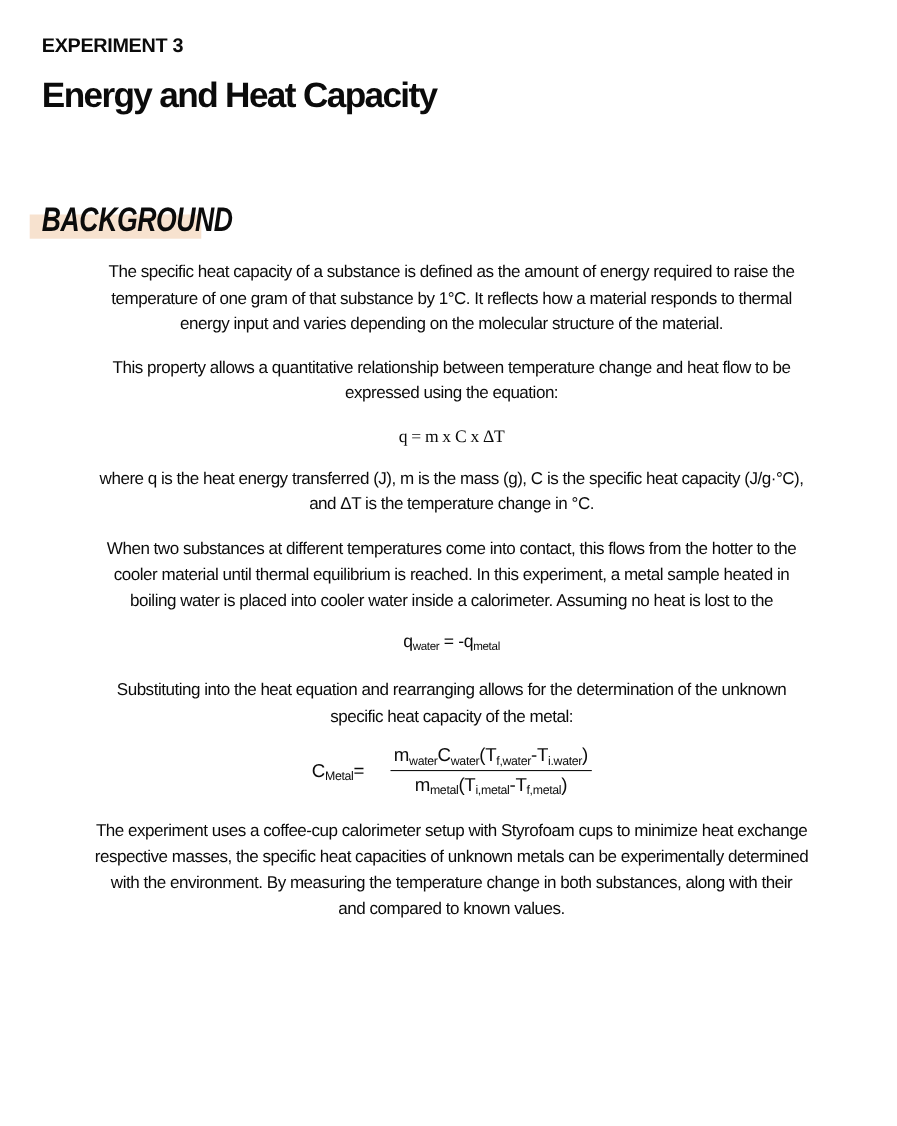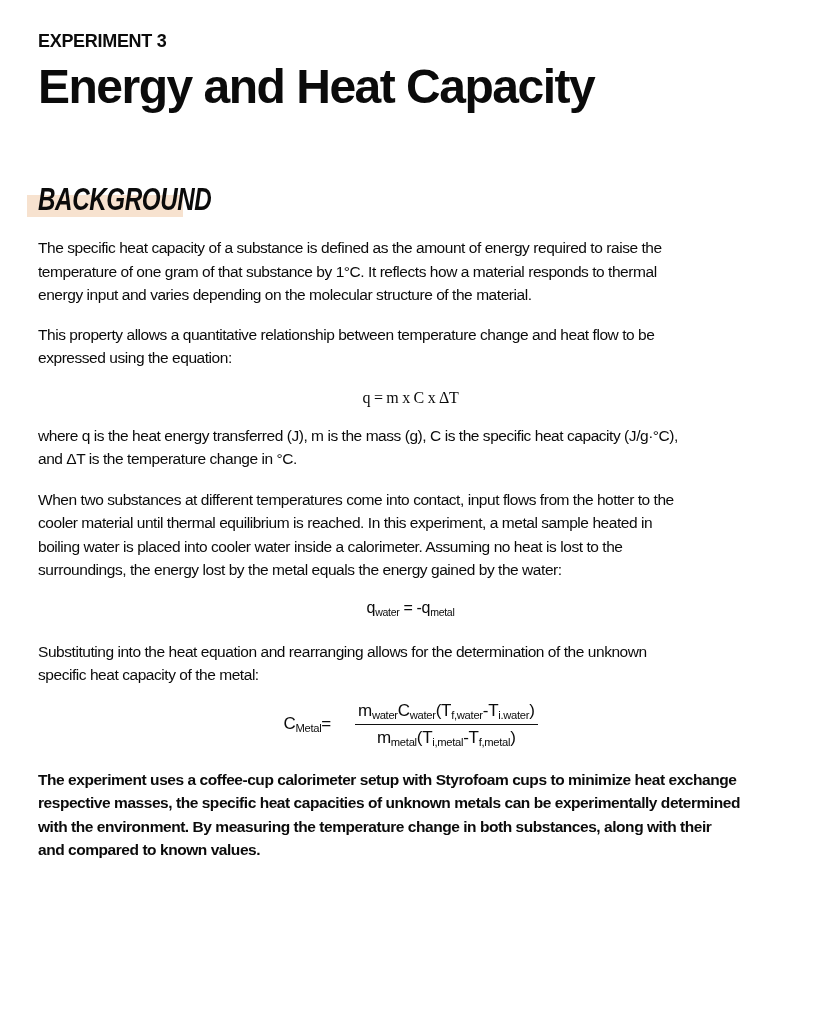--- a/index.html
+++ b/index.html
@@ -17,21 +17,21 @@
     padding: 31px 32px 0 38px;
   }
   .eyebrow {
     font-size: 18px;
     font-weight: bold;
     letter-spacing: -0.3px;
     line-height: 20px;
   }
   .doc-title {
     margin-top: 8px;
-    font-size: 48px;
+    font-size: 32px;
     font-weight: bold;
     letter-spacing: -1.5px;
     line-height: 55px;
   }
   .section-heading {
     position: relative;
     margin-top: 70px;
     height: 34px;
     font-style: italic;
   }
@@ -52,28 +52,29 @@
     font-weight: bold;
     line-height: 32px;
     letter-spacing: -0.5px;
     transform: scaleX(0.78);
     transform-origin: left center;
   }
   .para {
     font-size: 15.5px;
     line-height: 23.5px;
     letter-spacing: -0.45px;
+    text-align: center;
   }
   .para .line { white-space: pre; }
   .p1 { margin-top: 18px; }
   .p2 { margin-top: 16px; }
   .p3 { margin-top: 16px; }
   .p4 { margin-top: 17px; }
   .p5 { margin-top: 22px; }
-  .p6 { margin-top: 20px; font-weight: bold; }
+  .p6 { margin-top: 20px; }
   .equation {
     text-align: center;
     font-size: 16px;
     letter-spacing: -0.3px;
     line-height: 20px;
   }
   .eq1 { margin-top: 18px; font-family: Liberation Serif, serif; }
   .eq2 { margin-top: 16px; }
   sub {
     font-size: 0.66em;
@@ -132,24 +133,23 @@
   </div>
 
   <div class="equation eq1">q = m x C x ΔT</div>
 
   <div class="para p3">
     <div class="line">where q is the heat energy transferred (J), m is the mass (g), C is the specific heat capacity (J/g·°C),</div>
     <div class="line">and ΔT is the temperature change in °C.</div>
   </div>
 
   <div class="para p4">
-    <div class="line">When two substances at different temperatures come into contact, input flows from the hotter to the</div>
+    <div class="line">When two substances at different temperatures come into contact, this flows from the hotter to the</div>
     <div class="line">cooler material until thermal equilibrium is reached. In this experiment, a metal sample heated in</div>
     <div class="line">boiling water is placed into cooler water inside a calorimeter. Assuming no heat is lost to the</div>
-    <div class="line">surroundings, the energy lost by the metal equals the energy gained by the water:</div>
   </div>
 
   <div class="equation eq2">
     <span><span>q</span><sub>water</sub></span><span class="eqsign">=</span><span><span>-q</span><sub>metal</sub></span>
   </div>
 
   <div class="para p5">
     <div class="line">Substituting into the heat equation and rearranging allows for the determination of the unknown</div>
     <div class="line">specific heat capacity of the metal:</div>
   </div>

